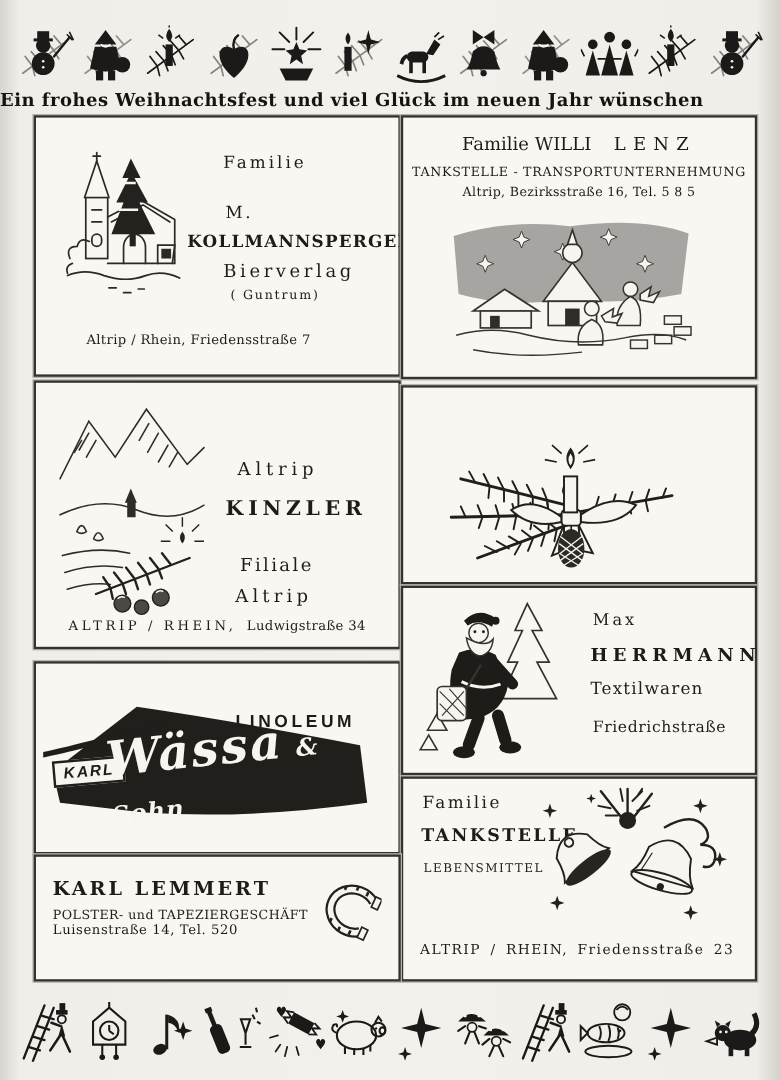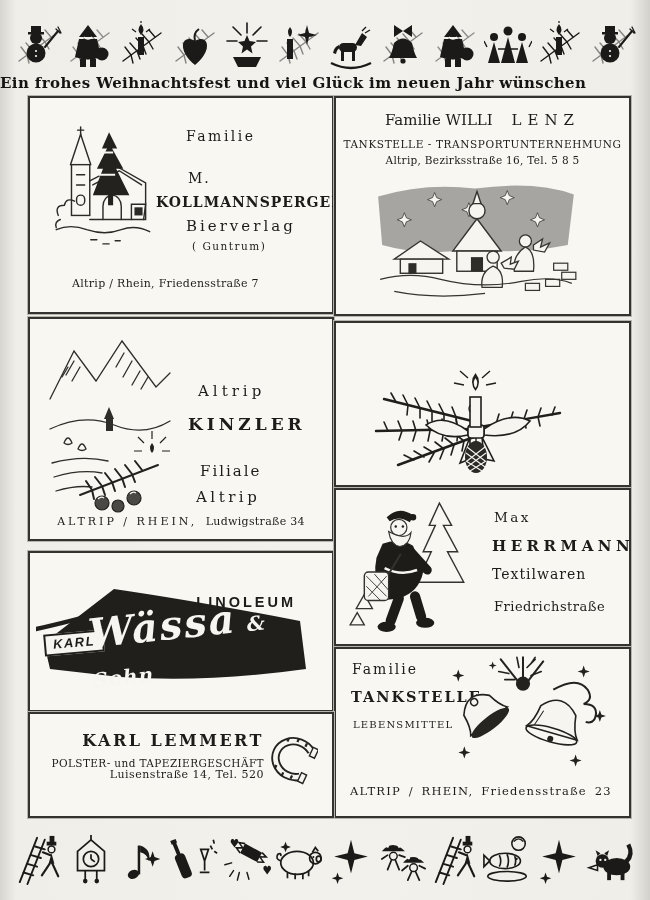--- a/index.html
+++ b/index.html
@@ -496,21 +496,21 @@
       <path d="M30 92 l1.5 4.5 4.5 1.5 -4.5 1.5 -1.5 4.5 -1.5 -4.5 -4.5 -1.5 4.5 -1.5 z"></path>
       <path d="M140 100 l1.5 4.5 4.5 1.5 -4.5 1.5 -1.5 4.5 -1.5 -4.5 -4.5 -1.5 4.5 -1.5 z"></path>
       <path d="M164 56 l1.5 4.5 4.5 1.5 -4.5 1.5 -1.5 4.5 -1.5 -4.5 -4.5 -1.5 4.5 -1.5 z"></path>
       <path d="M58 8 l1 3 3 1 -3 1 -1 3 -1 -3 -3 -1 3 -1 z"></path>
     </g>
   </svg>
   <div class="t" style="left:14px;top:136px;font-size:11.5px;letter-spacing:1.2px;word-spacing:3px">ALTRIP / RHEIN, Friedensstraße 23</div>
 </div>
 
 <div class="box" style="left:28px;top:712px;width:302px;height:102px">
-  <div class="t" style="left:14px;top:18px;width:220px;text-align:right;white-space:normal">
+  <div class="t" style="left:14px;top:18px;width:220px;text-align:left;white-space:normal">
     <div class="b" style="font-size:16px;letter-spacing:2.5px">KARL LEMMERT</div>
     <div style="font-size:10.5px;letter-spacing:.4px;margin-top:7px">POLSTER- und TAPEZIERGESCHÄFT</div>
     <div style="font-size:11px;letter-spacing:.5px;margin-top:0">Luisenstraße 14, Tel. 520</div>
   </div>
   <svg class="ill" style="left:236px;top:14px;width:52px;height:60px" viewBox="0 0 56 60">
     <g transform="rotate(115 28 30)">
       <path d="M13 14 A 19 21 0 1 0 43 14" fill="none" stroke="#23221f" stroke-width="9"></path>
       <path d="M13 14 A 19 21 0 1 0 43 14" fill="none" stroke="#f6f5f0" stroke-width="5"></path>
       <path d="M7 22 h4 M6 32 h4 M10 42 h4 M45 22 h4 M46 32 h4 M42 42 h4" stroke="#23221f" stroke-width="2.4"></path>
       <rect x="8" y="8" width="10" height="6" fill="#f6f5f0" stroke="#23221f" stroke-width="1.5"></rect>

